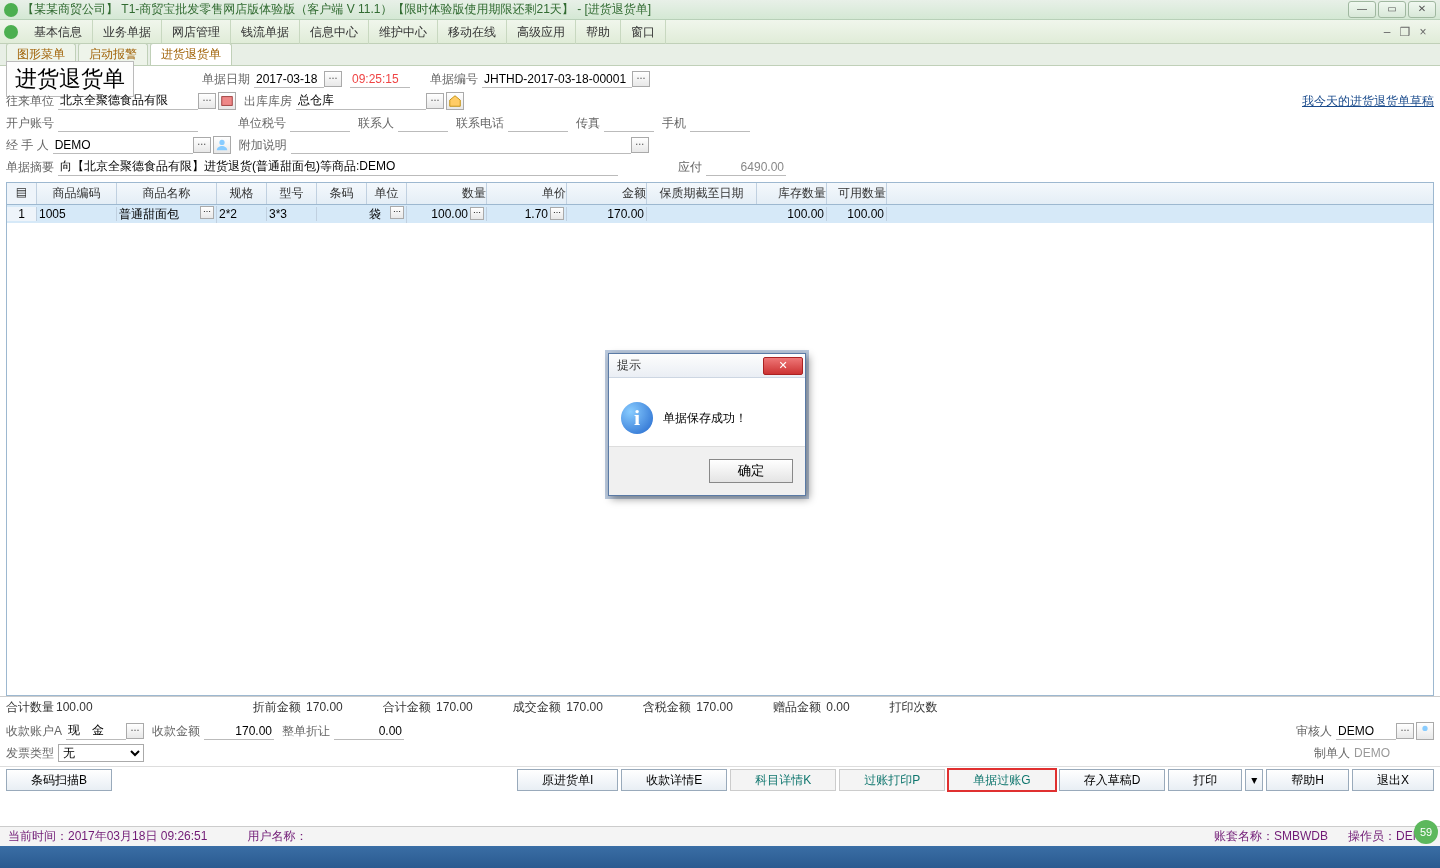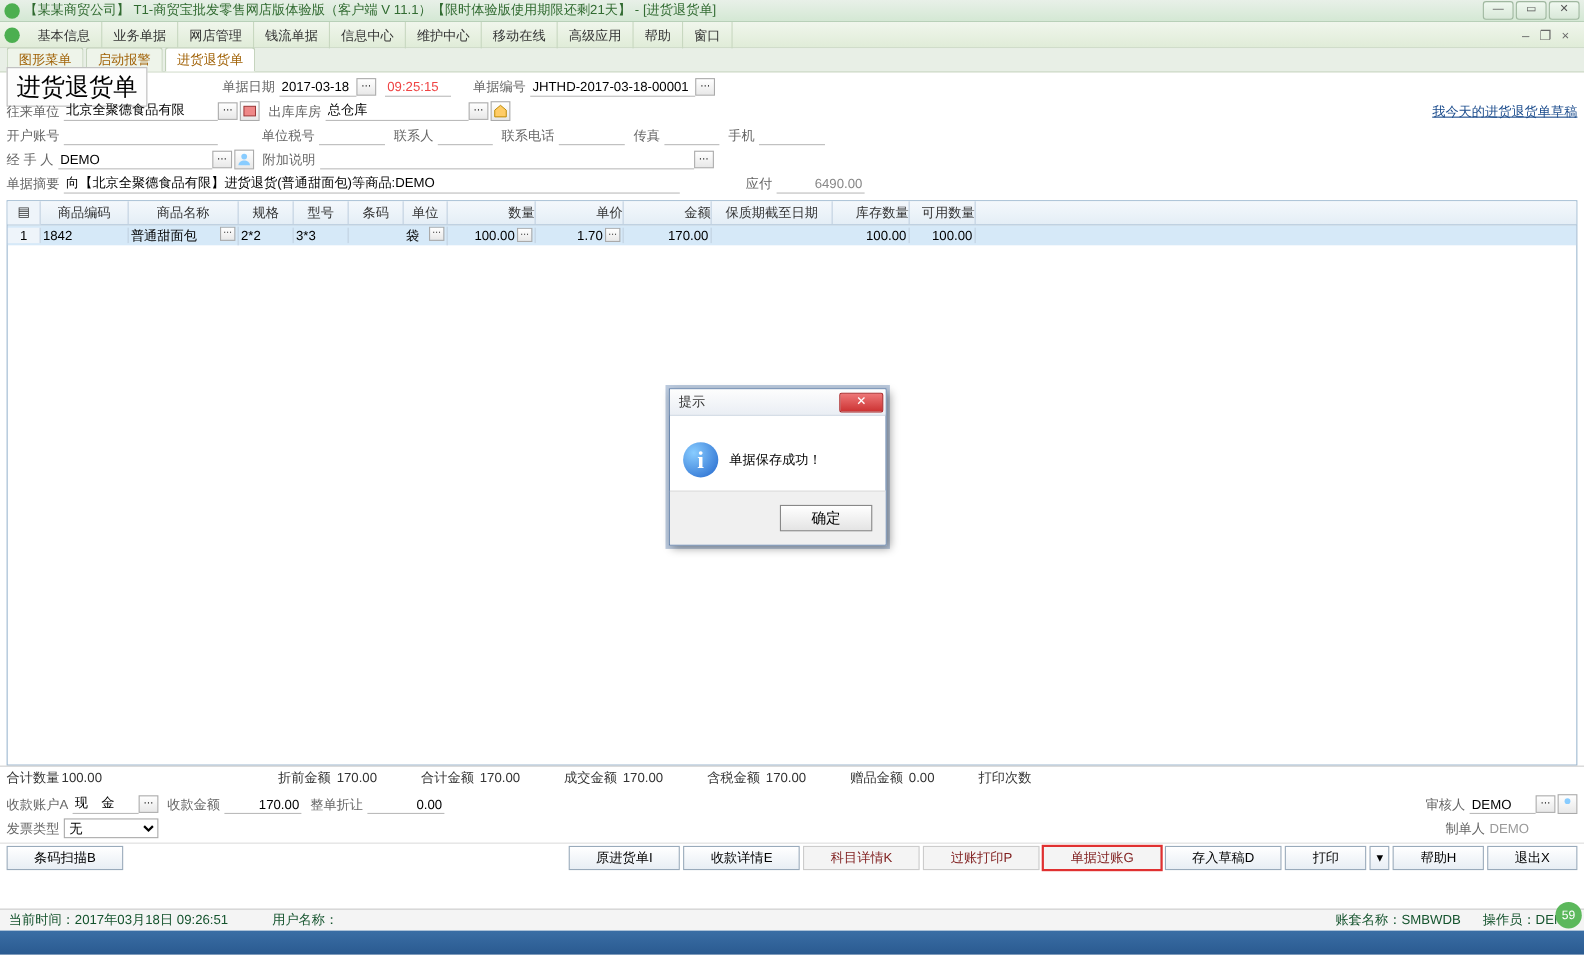--- a/index.html
+++ b/index.html
@@ -57,25 +57,25 @@
 .totals { display: flex; gap: 40px; padding: 2px 6px; border-top: 1px solid #ccc; color: #333; }
 .totals span.t { margin-right: 2px; }
 
 .bottom-form { padding: 2px 6px; }
 .bottom-form .row { display: flex; align-items: center; height: 22px; }
 .select { border: 1px solid #aaa; background: #fff; font-size: 12px; height: 18px; }
 
 .toolbar2 { display: flex; align-items: center; padding: 2px 6px; border-top: 1px solid #ddd;}
 .toolbar2 .spacer { flex: 1; }
 .tbtn { height: 22px; padding: 0 24px; border: 1px solid #9ab; background: linear-gradient(#fff,#e8eef4); cursor: pointer; margin-left: 3px; font-size: 12px; }
-.tbtn.dis { color: #7f1d1d; border-color: #ccc; background: #f4f4f4; cursor: default; }
+.tbtn.dis { color: #0f766e; border-color: #ccc; background: #f4f4f4; cursor: default; }
 .tbtn.hl { outline: 2px solid #e03030; outline-offset: -1px; }
 .tbtn.dd { width: 18px; padding: 0; }
 
-.statusbar { position: absolute; left: 0; right: 0; bottom: 22px; height: 20px; display: flex; align-items: center; padding: 0 8px; background: #f4f4f4; border-top: 1px solid #ccc; color: #14532d; }
+.statusbar { position: absolute; left: 0; right: 0; bottom: 22px; height: 20px; display: flex; align-items: center; padding: 0 8px; background: #f4f4f4; border-top: 1px solid #ccc; color: #701a75; }
 .statusbar .seg { margin-right: 40px; }
 .statusbar .seg.right { margin-left: auto; margin-right: 20px;}
 
 .taskbar { position: absolute; left: 0; right: 0; bottom: 0; height: 22px; background: linear-gradient(#3a6ea5,#2a5a90); }
 .badge59 { position: absolute; right: 2px; bottom: 24px; width: 24px; height: 24px; border-radius: 50%; background: #5cb85c; color: #fff; font-size: 11px; text-align: center; line-height: 24px; }
 
 .dialog { position: absolute; left: 608px; top: 353px; width: 198px; background: #fff; border: 1px solid #5a7aa5; box-shadow: 3px 3px 8px rgba(0,0,0,0.4), 0 0 0 3px rgba(120,150,190,0.5); }
 .dialog .dlg-title { height: 24px; background: linear-gradient(#fdfdfd,#eaeef4); display: flex; align-items: center; padding: 0 2px 0 8px; border-bottom: 1px solid #cdd6e2; color: #333;}
 .dialog .dlg-close { margin-left: auto; width: 40px; height: 18px; background: linear-gradient(#e77,#c33); border: 1px solid #a22; border-radius: 2px; color: #fff; text-align: center; line-height: 14px; cursor: pointer; font-size: 11px;}
 .dialog .dlg-body { padding: 24px 12px 12px 12px; display: flex; align-items: center; gap: 10px; }
@@ -199,21 +199,21 @@
     <div class="cell c-qty">数量</div>
     <div class="cell c-price">单价</div>
     <div class="cell c-amt">金额</div>
     <div class="cell c-exp">保质期截至日期</div>
     <div class="cell c-stock">库存数量</div>
     <div class="cell c-avail">可用数量</div>
   </div>
   <div class="grid-body">
     <div class="grid-row">
       <div class="cell rn">1</div>
-      <div class="cell c-code">1842</div>
+      <div class="cell c-code">1005</div>
       <div class="cell c-name"><span>普通甜面包</span><span class="mini-dots">⋯</span></div>
       <div class="cell c-spec">2*2</div>
       <div class="cell c-model">3*3</div>
       <div class="cell c-bar"></div>
       <div class="cell c-unit"><span>袋</span><span class="mini-dots">⋯</span></div>
       <div class="cell c-qty"><span>100.00</span><span class="mini-dots">⋯</span></div>
       <div class="cell c-price"><span>1.70</span><span class="mini-dots">⋯</span></div>
       <div class="cell c-amt">170.00</div>
       <div class="cell c-exp"></div>
       <div class="cell c-stock">100.00</div>

